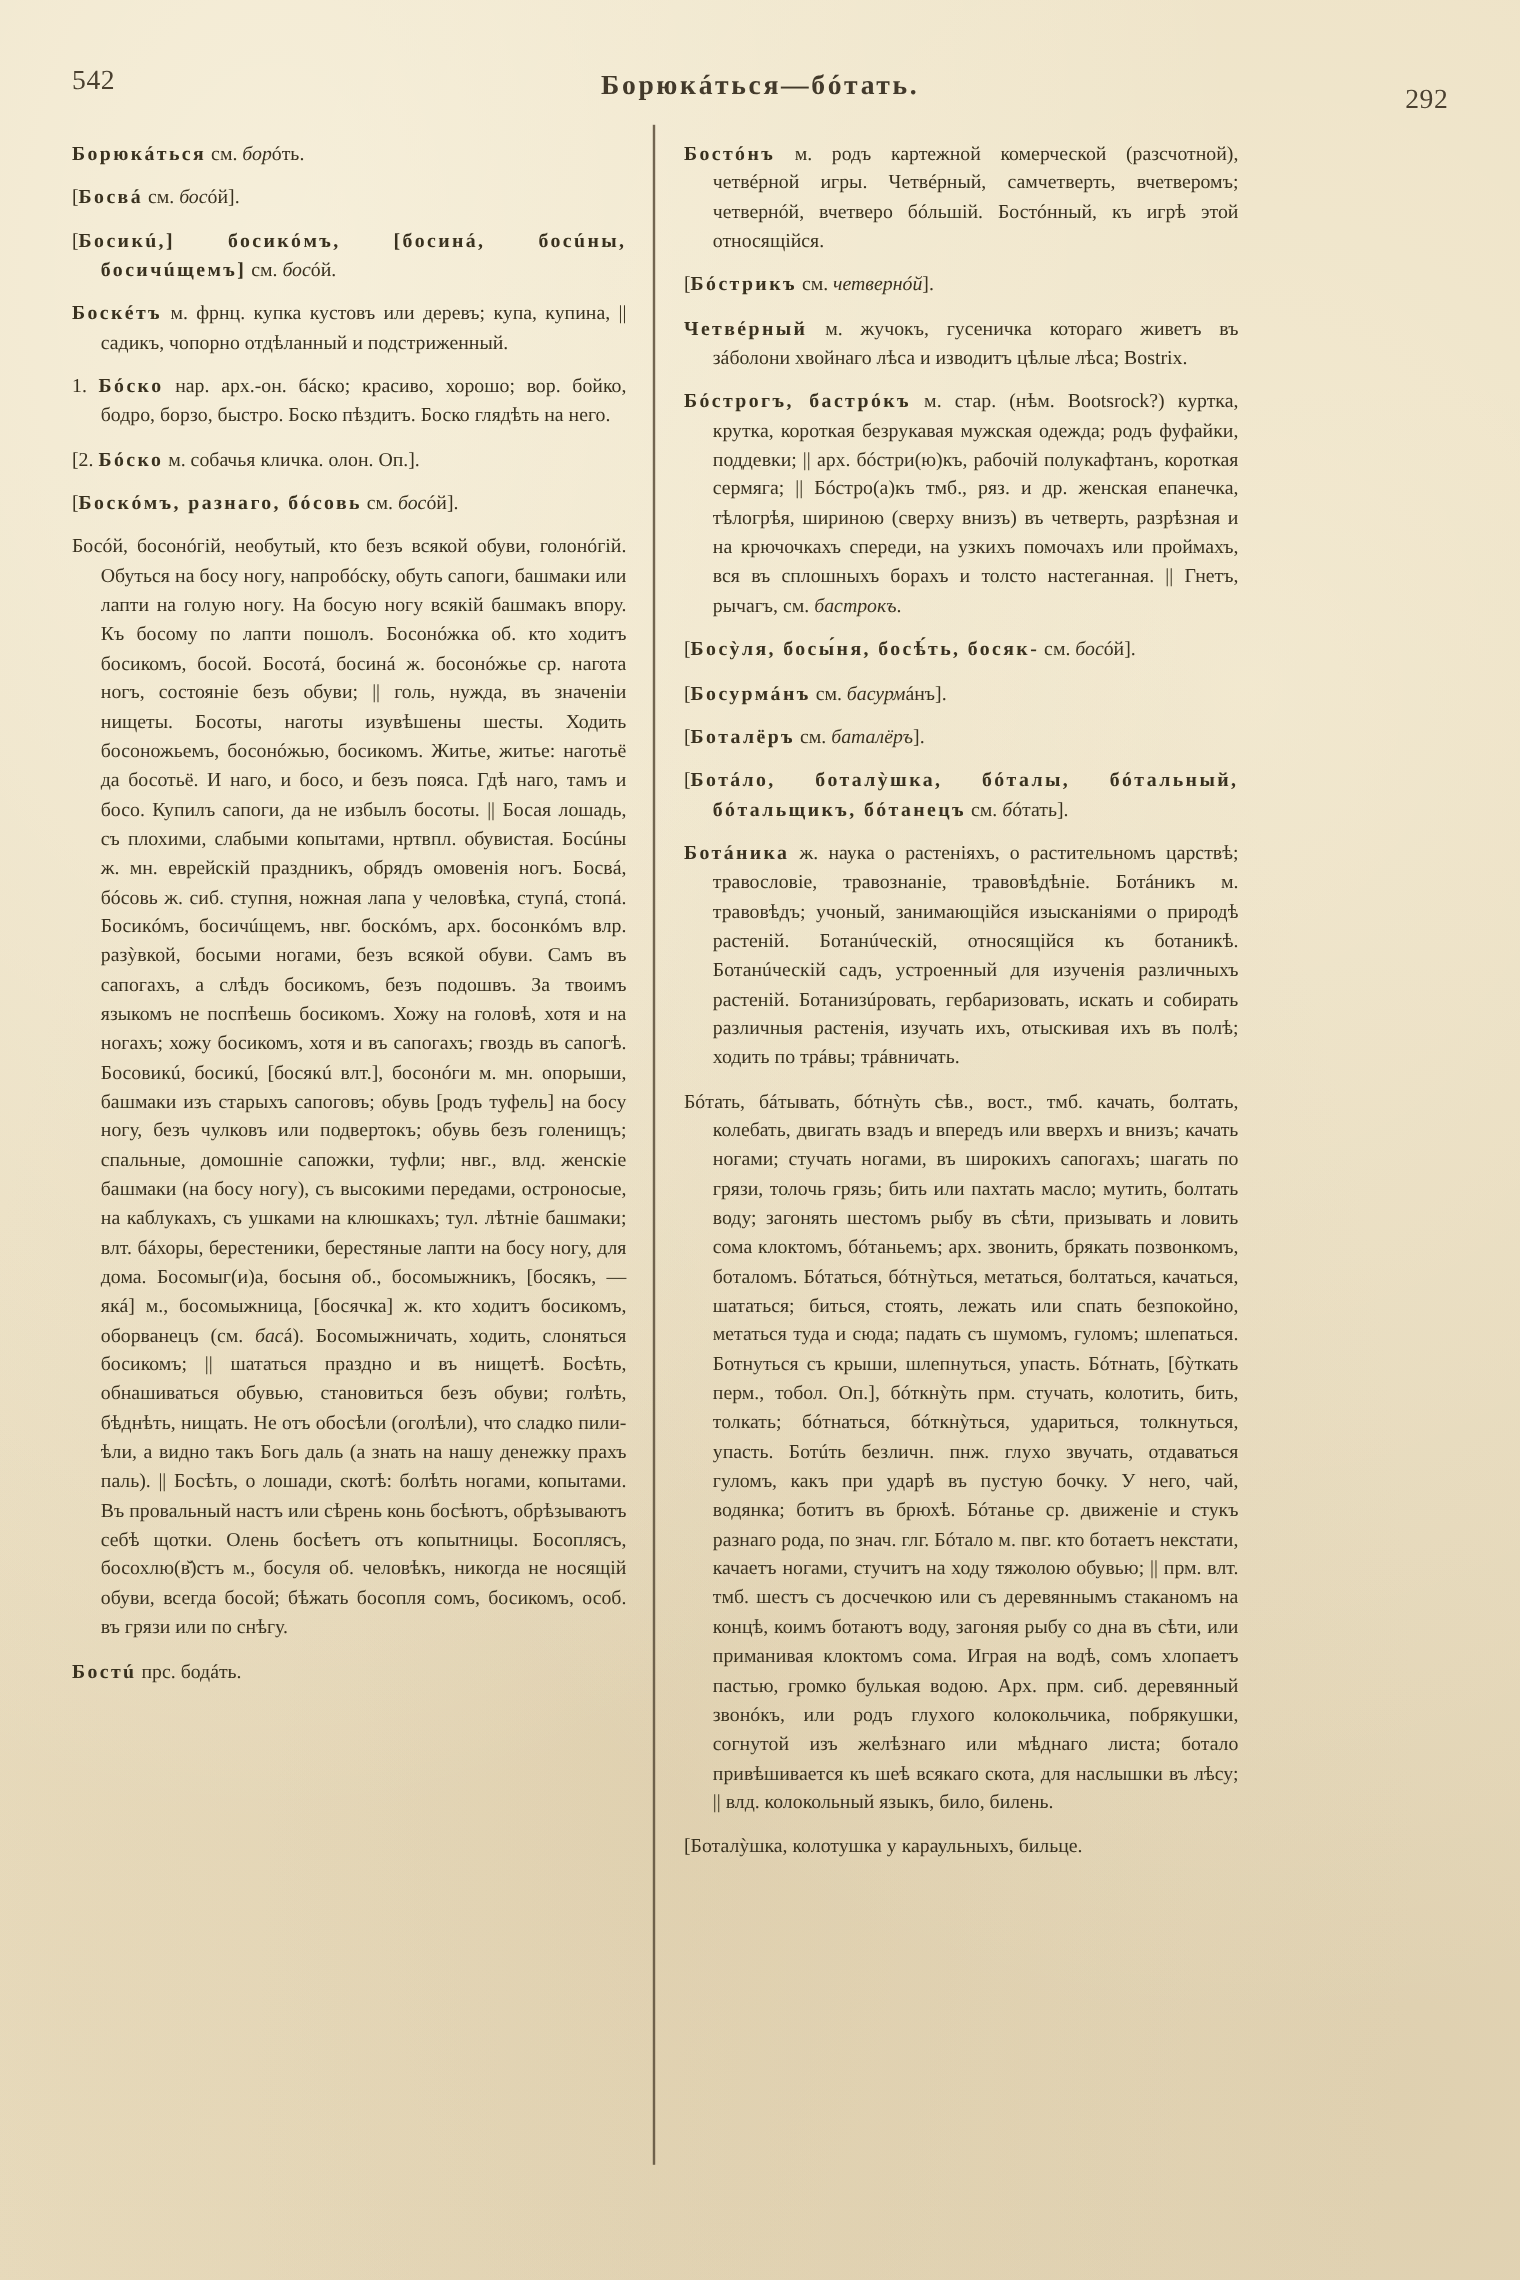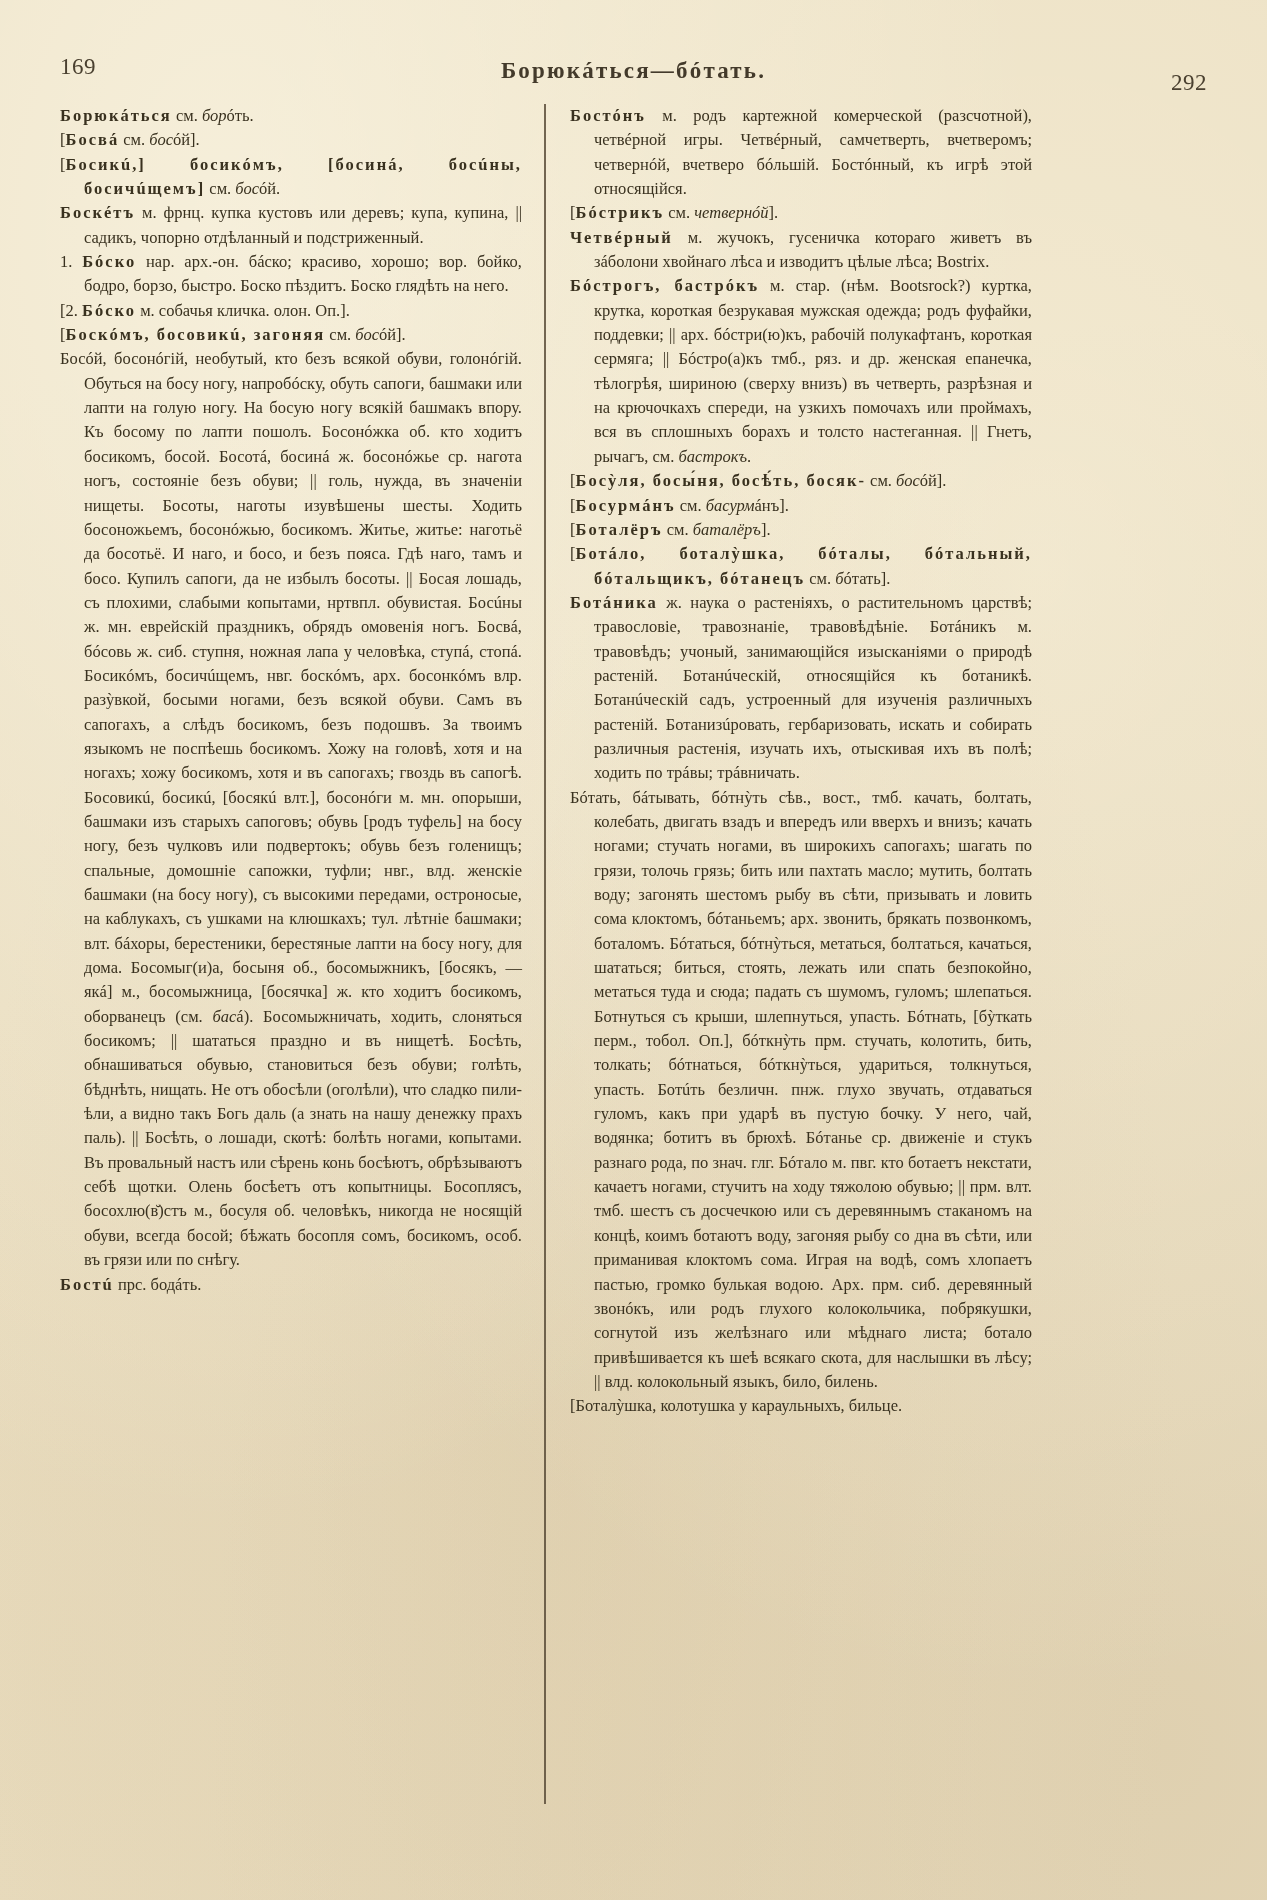--- a/index.html
+++ b/index.html
@@ -70,54 +70,54 @@
     width:2px;
     background:#5a4d39;
     margin:0 0 0 0;
     align-self:stretch;
     flex:0 0 2px;
     opacity:.85;
     height:1700px;
   }
   .col-right{padding-left:24px;}
   .entry{
-    margin:0 0 0 0;
+    margin:12px 0 0 0;
     padding-left:24px;
     text-indent:-24px;
     font-family:Liberation Serif, serif;
   }
   b.sp{
     font-weight:bold;
     letter-spacing:2.0px;
   }
   i{font-style:italic;}
 </style>
 </head>
 <body>
 
 <div class="paper-grain"></div>
 
 <div class="page">
 
   <div class="header">
-    <div class="folio folio-left">169</div>
+    <div class="folio folio-left">542</div>
     <div class="running-title">Борюкáться—бóтать.</div>
     <div class="folio folio-right">292</div>
   </div>
 
   <div class="columns">
 
     <div class="col col-left">
       <div class="entry"><b class="sp">Борюкáться</b> см. <i>бор</i>óть.</div>
       <div class="entry">[<b class="sp">Босвá</b> см. <i>бос</i>óй].</div>
       <div class="entry">[<b class="sp">Босикú,] босикóмъ, [босинá, босúны, босичúщемъ]</b> см. <i>бос</i>óй.</div>
       <div class="entry"><b class="sp">Боскéтъ</b> м. фрнц. купка кустовъ или деревъ; купа, купина, || садикъ, чопорно отдѣланный и подстриженный.</div>
       <div class="entry">1. <b class="sp">Бóско</b> нар. арх.-он. бáско; красиво, хорошо; вор. бойко, бодро, борзо, быстро. Боско пѣздитъ. Боско глядѣть на него.</div>
       <div class="entry">[2. <b class="sp">Бóско</b> м. собачья кличка. олон. Оп.].</div>
-      <div class="entry">[<b class="sp">Боскóмъ, босовикú, загоняя</b> см. <i>бос</i>óй].</div>
+      <div class="entry">[<b class="sp">Боскóмъ, разнаго, бóсовь</b> см. <i>бос</i>óй].</div>
       <div class="entry">Босóй, босонóгiй, необутый, кто безъ всякой обуви, голонóгiй. Обуться на босу ногу, напробóску, обуть сапоги, башмаки или лапти на голую ногу. На босую ногу всякiй башмакъ впору. Къ босому по лапти пошолъ. Босонóжка об. кто ходитъ босикомъ, босой. Босотá, босинá ж. босонóжье ср. нагота ногъ, состоянiе безъ обуви; || голь, нужда, въ значенiи нищеты. Босоты, наготы изувѣшены шесты. Ходить босоножьемъ, босонóжью, босикомъ. Житье, житье: наготьё да босотьё. И наго, и босо, и безъ пояса. Гдѣ наго, тамъ и босо. Купилъ сапоги, да не избылъ босоты. || Босая лошадь, съ плохими, слабыми копытами, нртвпл. обувистая. Босúны ж. мн. еврейскiй праздникъ, обрядъ омовенiя ногъ. Босвá, бóсовь ж. сиб. ступня, ножная лапа у человѣка, ступá, стопá. Босикóмъ, босичúщемъ, нвг. боскóмъ, арх. босонкóмъ влр. разỳвкой, босыми ногами, безъ всякой обуви. Самъ въ сапогахъ, а слѣдъ босикомъ, безъ подошвъ. За твоимъ языкомъ не поспѣешь босикомъ. Хожу на головѣ, хотя и на ногахъ; хожу босикомъ, хотя и въ сапогахъ; гвоздь въ сапогѣ. Босовикú, босикú, [босякú влт.], босонóги м. мн. опорыши, башмаки изъ старыхъ сапоговъ; обувь [родъ туфель] на босу ногу, безъ чулковъ или подвертокъ; обувь безъ голенищъ; спальные, домошнiе сапожки, туфли; нвг., влд. женскiе башмаки (на босу ногу), съ высокими передами, остроносые, на каблукахъ, съ ушками на клюшкахъ; тул. лѣтнiе башмаки; влт. бáхоры, берестеники, берестяные лапти на босу ногу, для дома. Босомыг(и)а, босыня об., босомыжникъ, [босякъ, —якá] м., босомыжница, [босячка] ж. кто ходитъ босикомъ, оборванецъ (см. <i>бас</i>á). Босомыжничать, ходить, слоняться босикомъ; || шататься праздно и въ нищетѣ. Босѣть, обнашиваться обувью, становиться безъ обуви; голѣть, бѣднѣть, нищать. Не отъ обосѣли (оголѣли), что сладко пили-ѣли, а видно такъ Богь даль (а знать на нашу денежку прахъ паль). || Босѣть, о лошади, скотѣ: болѣть ногами, копытами. Въ провальный настъ или сѣрень конь босѣютъ, обрѣзываютъ себѣ щотки. Олень босѣетъ отъ копытницы. Босоплясъ, босохлю(в̆)стъ м., босуля об. человѣкъ, никогда не носящiй обуви, всегда босой; бѣжать босопля сомъ, босикомъ, особ. въ грязи или по снѣгу.</div>
       <div class="entry"><b class="sp">Бостú</b> прс. бодáть.</div>
     </div>
 
     <div class="rule"></div>
 
     <div class="col col-right">
       <div class="entry"><b class="sp">Бостóнъ</b> м. родъ картежной комерческой (разсчотной), четвéрной игры. Четвéрный, самчетверть, вчетверомъ; четвернóй, вчетверо бóльшiй. Бостóнный, къ игрѣ этой относящiйся.</div>
       <div class="entry">[<b class="sp">Бóстрикъ</b> см. <i>четвернóй</i>].</div>
       <div class="entry"><b class="sp">Четвéрный</b> м. жучокъ, гусеничка котораго живетъ въ зáболони хвойнаго лѣса и изводитъ цѣлые лѣса; Bostrix.</div>

